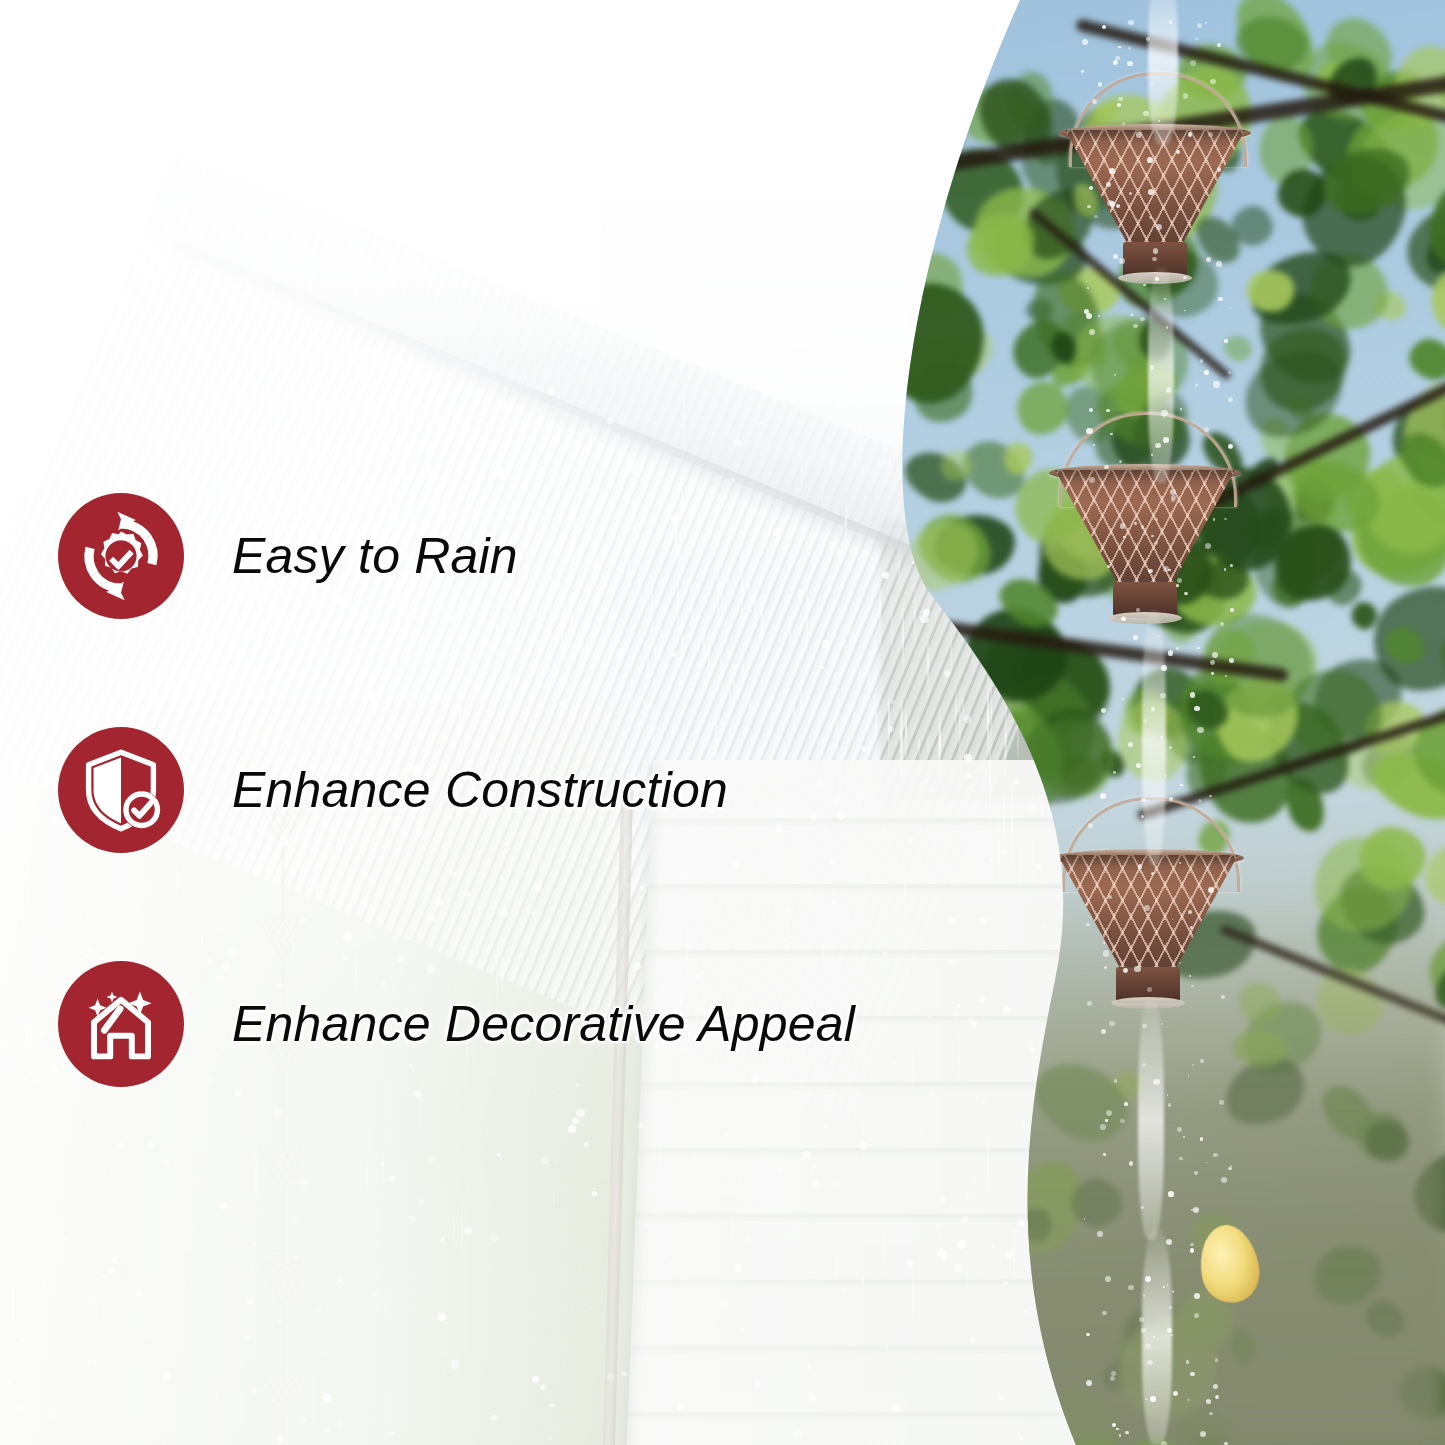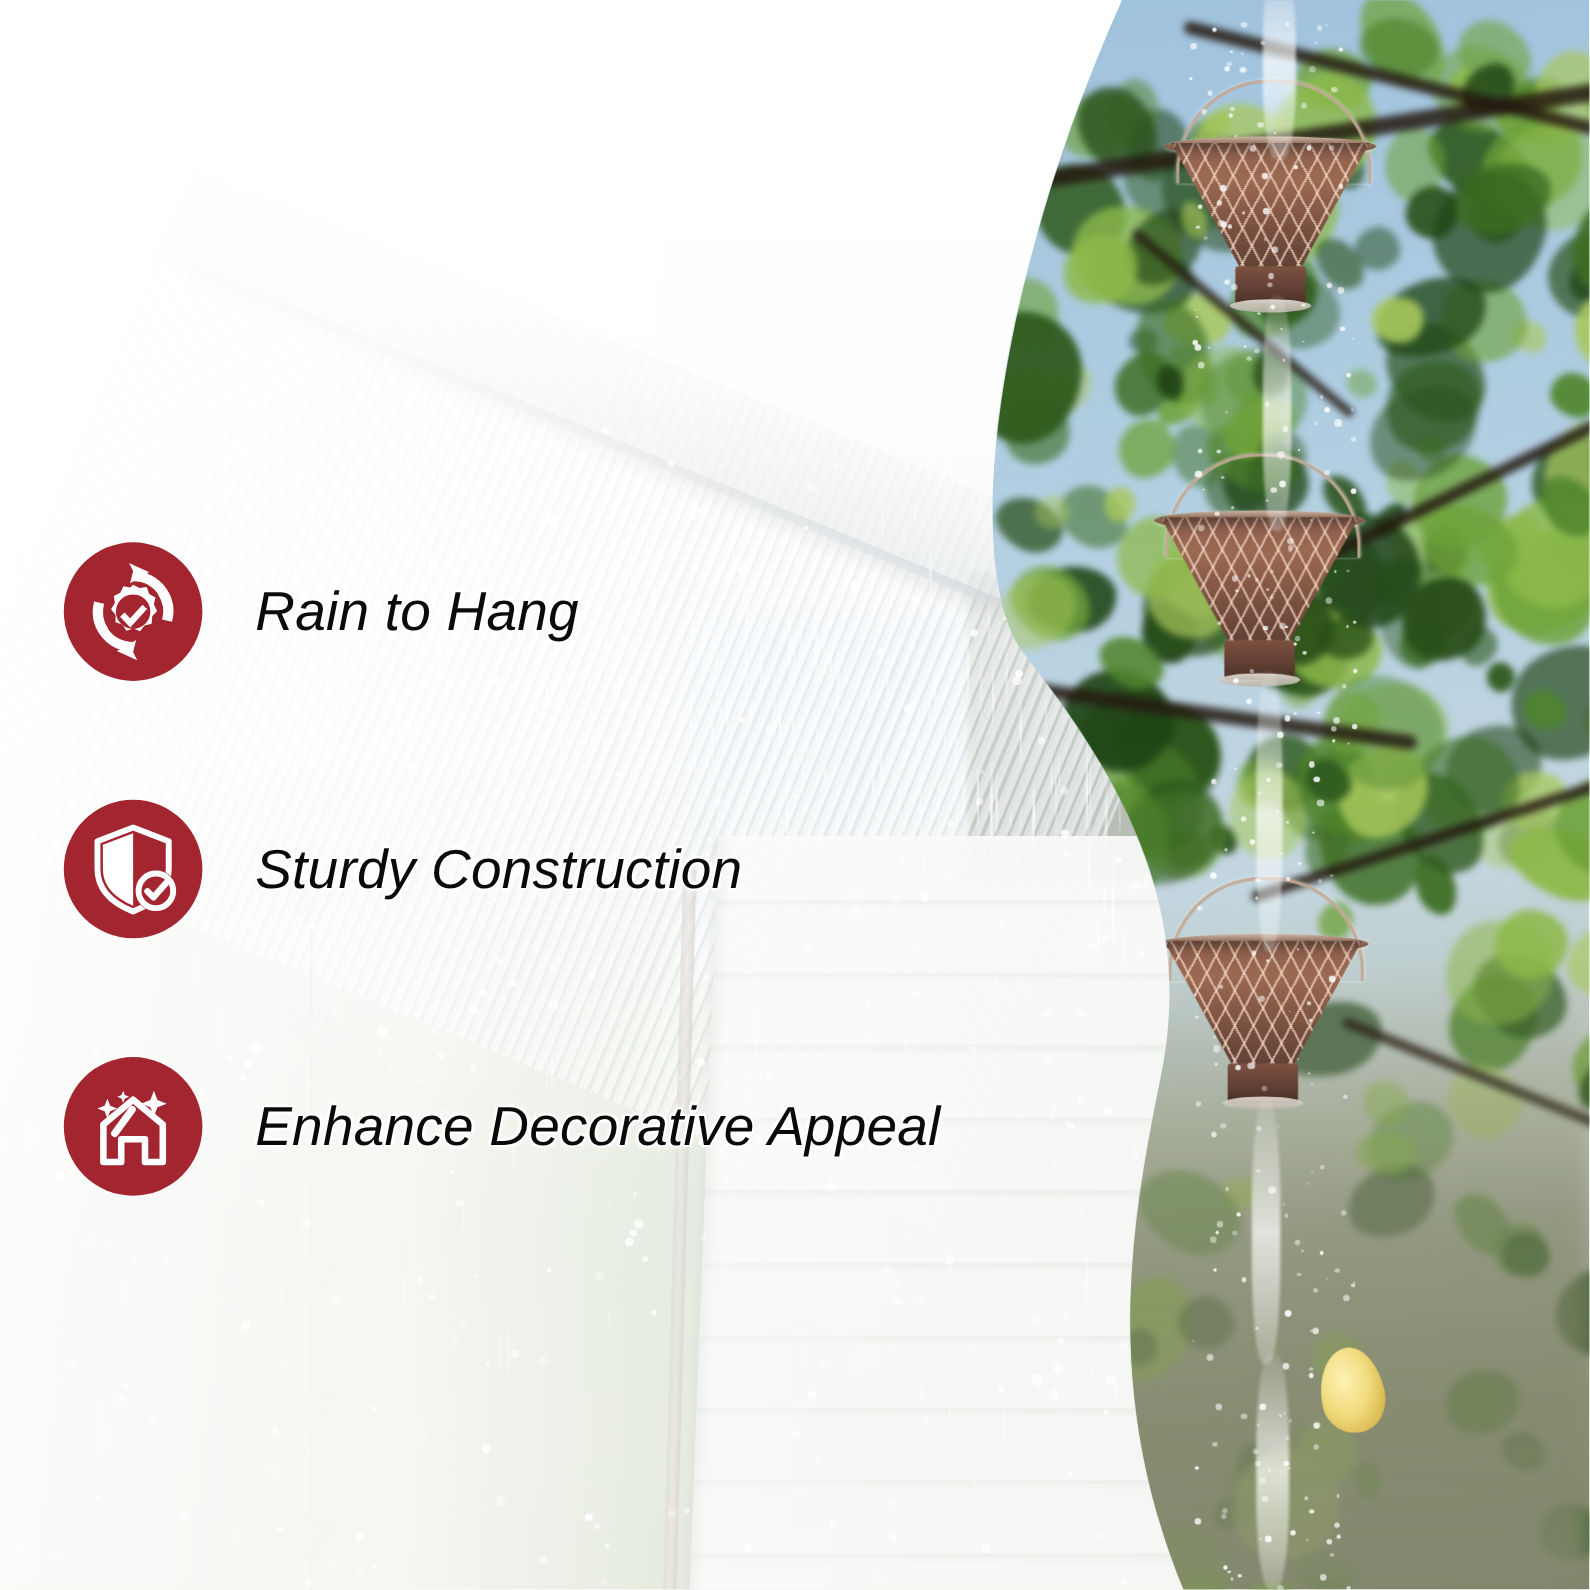--- a/index.html
+++ b/index.html
@@ -1547,34 +1547,34 @@
             <path d="M50 90 a40 40 0 0 1 -33 -17.5 l8 -5.5 A30.5 30.5 0 0 0 50 80 Z"></path>
             <path d="M50 90 l4 8 l-20 -9 l19 -11 Z"></path>
             <path d="M17 72.5 A40 40 0 0 1 11.5 40 l9.8 2.3 A30.5 30.5 0 0 0 25.4 67 Z"></path>
             <path d="M83 27.5 A40 40 0 0 1 88.5 60 l-9.8 -2.3 A30.5 30.5 0 0 0 74.6 33 Z"></path>
             <path d="M50 23.5 l6.4 3.2 7.1 -1 2.4 6.8 6.2 3.6 -1.6 7 3.3 6.4 -4.9 5.2 -0.6 7.2 -7 1.8 -4.4 5.7 -6.6 -2.8 -6.9 2.2 -4 -6 -6.8 -2.3 0.1 -7.2 -4.5 -5.6 3.8 -6.1 -1.1 -7.1 6.4 -3.1 3.1 -6.5 7.1 1.4 Z
                      M50 33 a17 17 0 1 0 0.01 0 Z"></path>
           </g>
           <path d="M41.5 50.8 l5.6 5.8 l12.2 -13.3 l4.5 4.2 l-16.6 18.1 l-10.1 -10.4 Z" fill="#fff"></path>
         </svg>
       </div>
-      <div class="feature-label">Rain to Hang</div>
+      <div class="feature-label">Easy to Rain</div>
     </div>
 
     <div class="feature">
       <div class="badge">
         <svg width="90" height="90" viewBox="0 0 100 100" aria-hidden="true">
           <path d="M50 8 L86 22 V50 C86 72 70 85 50 93 C30 85 14 72 14 50 V22 Z" fill="none" stroke="#fff" stroke-width="6" stroke-linejoin="round"></path>
           <path d="M50 14 L50 87 C32.5 79.5 19.5 68 19.5 50 V25.5 Z" fill="#fff"></path>
           <circle cx="73" cy="72" r="21" fill="#a2252f"></circle>
           <circle cx="73" cy="72" r="17.5" fill="none" stroke="#fff" stroke-width="6"></circle>
           <path d="M64.5 72.5 l6 6.2 l12.5 -14.2" fill="none" stroke="#fff" stroke-width="6.4" stroke-linecap="round" stroke-linejoin="round"></path>
         </svg>
       </div>
-      <div class="feature-label">Sturdy Construction</div>
+      <div class="feature-label">Enhance Construction</div>
     </div>
 
     <div class="feature">
       <div class="badge">
         <svg width="90" height="90" viewBox="0 0 100 100" aria-hidden="true">
           <path d="M20 86 V48 L50 23 L80 48 V86 H62 V63 H38 V86 Z" fill="none" stroke="#fff" stroke-width="6.6" stroke-linejoin="round" stroke-linecap="round"></path>
           <path d="M31.5 57 L49 33" stroke="#fff" stroke-width="7.5" stroke-linecap="round" fill="none"></path>
           <path d="M71 14 l3.6 9.4 L84 27 l-9.4 3.6 L71 40 l-3.6-9.4 L58 27 l9.4-3.6 Z" fill="#fff"></path>
           <path d="M24 22 l2.8 7.2 L34 32 l-7.2 2.8 L24 42 l-2.8-7.2 L14 32 l7.2-2.8 Z" fill="#fff"></path>
           <path d="M40 14 l1.7 4.4 L46 20 l-4.3 1.7 L40 26 l-1.7-4.3 L34 20 l4.3-1.6 Z" fill="#fff"></path>

